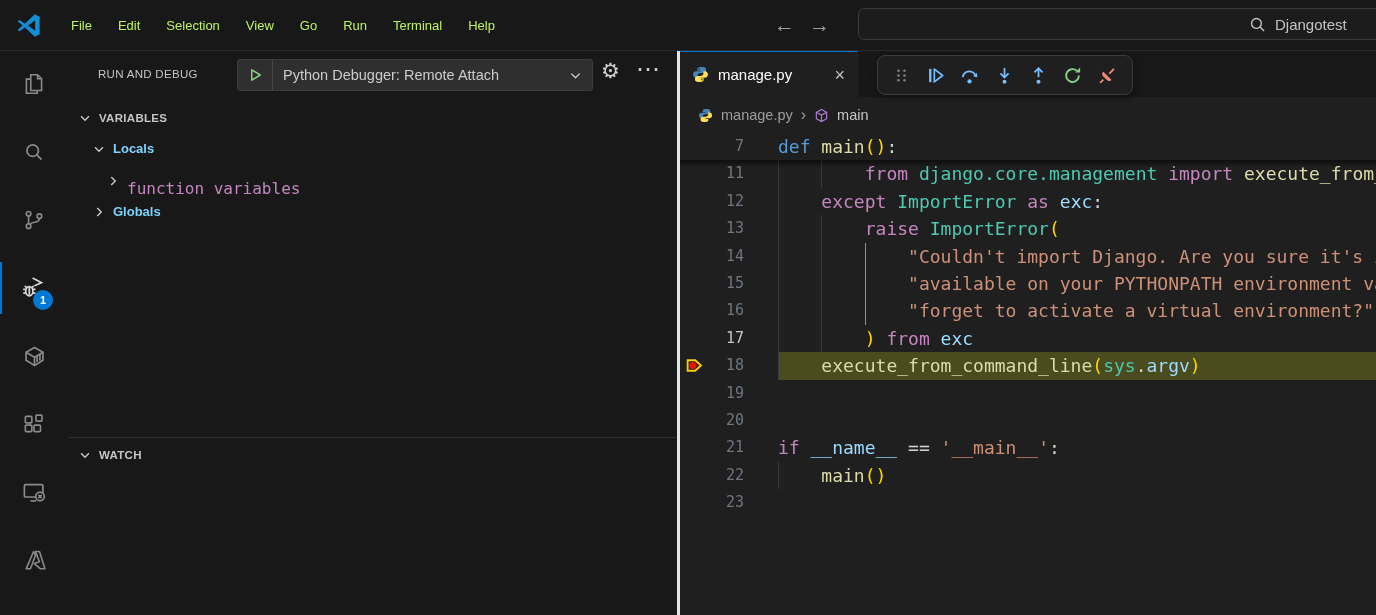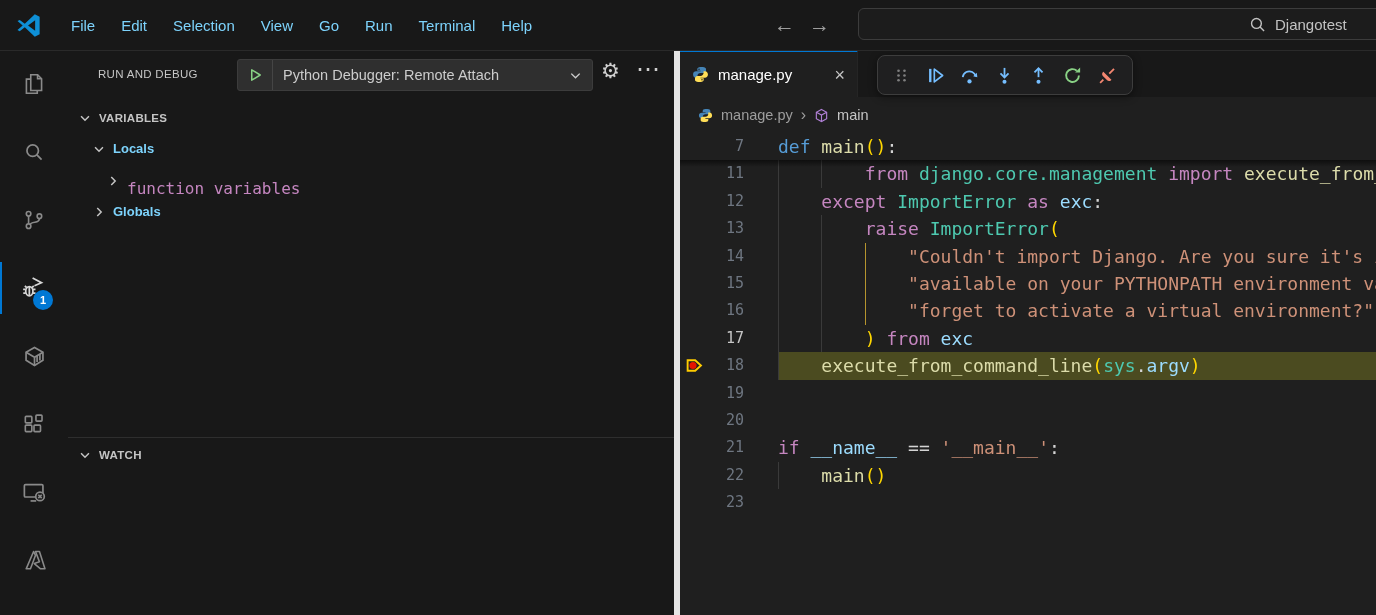--- a/index.html
+++ b/index.html
@@ -6,39 +6,39 @@
   body{width:1376px;height:615px;overflow:hidden;background:#1f1f1f;
        font-family:"Liberation Sans",sans-serif;color:#ccc;position:relative;}
   svg{display:block;}
   button{background:none;border:none;padding:0;cursor:pointer;}
 
   
   .titlebar{position:absolute;left:0;top:0;width:1376px;height:50px;background:#181818;
             border-bottom:1px solid #2a2a2a;display:flex;align-items:center;overflow:hidden;z-index:20;}
   .logo{margin:0 16px 0 15px;}
   .menu{display:flex;}
-  .menu-item{padding:6px 13px;font-size:15px;color:#7dd3fc;border-radius:5px;white-space:nowrap;}
+  .menu-item{padding:6px 13px;font-size:13px;color:#bef264;border-radius:5px;white-space:nowrap;}
   .nav-arrows{position:absolute;left:774px;top:0;height:50px;display:flex;align-items:center;gap:14px;
               font-size:21px;color:#9d9d9d;}
   .cmd-center{position:absolute;left:858px;top:8px;width:600px;height:32px;background:#1c1c1c;
               border:1px solid #3c3c3c;border-radius:6px;box-sizing:border-box;}
   .cmd-search{position:absolute;left:390px;top:0;height:30px;display:flex;align-items:center;gap:9px;
               color:#c2c2c2;font-size:15px;}
 
   
   .activitybar{position:absolute;left:0;top:50px;width:68px;bottom:0;background:#181818;z-index:10;}
   .ab-item{position:relative;height:68px;display:flex;align-items:center;justify-content:center;color:#828282;}
   .ab-item.active{color:#d7d7d7;}
   .ab-item.active::before{content:"";position:absolute;left:0;top:8px;bottom:8px;width:2px;background:#0078d4;}
   .badge{position:absolute;left:33px;top:36px;width:20px;height:20px;border-radius:50%;background:#0078d4;
          color:#fff;font-size:11px;font-weight:700;display:flex;align-items:center;justify-content:center;}
 
   
   .sidebar{position:absolute;left:68px;top:50px;width:612px;bottom:0;background:#181818;
-           border-right:6px solid #e5e5e5;box-sizing:border-box;z-index:5;}
+           border-right:3px solid #e5e5e5;box-sizing:border-box;z-index:5;}
   .sb-title{position:absolute;left:30px;top:18px;font-size:11.5px;color:#c5c5c5;letter-spacing:.3px;white-space:nowrap;}
   .launch{position:absolute;left:169px;top:9px;width:356px;height:32px;background:#2f2f2f;
           border:1px solid #3c3c3c;border-radius:3px;display:flex;align-items:center;box-sizing:border-box;}
   .launch-play{width:34px;height:100%;display:flex;align-items:center;justify-content:center;
                border-right:1px solid #454545;}
   .launch-label{flex:1;padding:0 10px;font-size:14.5px;color:#cccccc;white-space:nowrap;overflow:hidden;}
   .launch-chevron{padding-right:9px;color:#cccccc;}
   .sb-gear{position:absolute;left:533px;top:11px;font-size:21px;color:#cfcfcf;line-height:1;
            font-family:"DejaVu Sans",sans-serif;}
   .sb-dots{position:absolute;left:568px;top:7px;font-size:24px;color:#cfcfcf;line-height:1;

